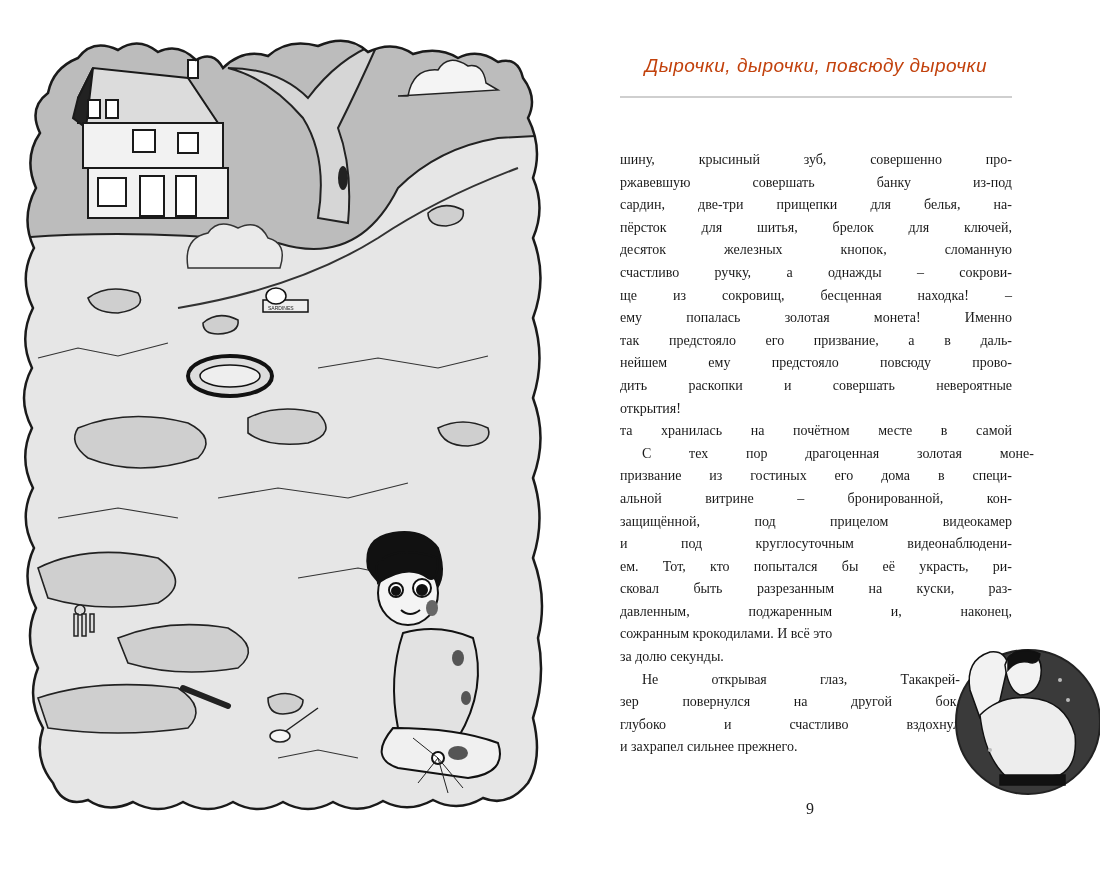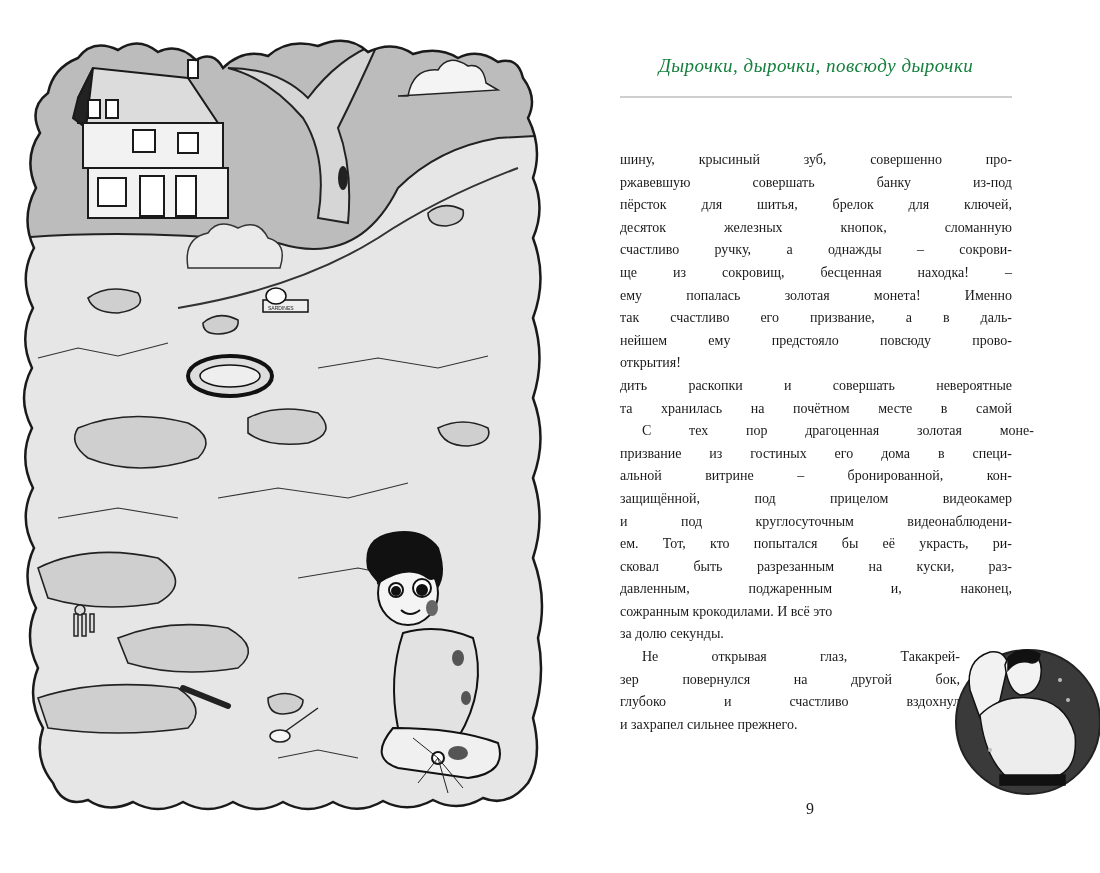--- a/index.html
+++ b/index.html
@@ -3,22 +3,22 @@
 <meta charset="utf-8">
 <style>
   html, body { margin:0; padding:0; }
   body {
     width:1100px; height:873px; background:#ffffff; position:relative; overflow:hidden;
     font-family:"Liberation Serif", "DejaVu Serif", serif; color:#1a1a1a;
   }
   .illus { position:absolute; left:18px; top:38px; width:570px; height:790px; }
   .running-head {
     position:absolute; left:620px; top:55px; width:392px; text-align:center;
-    font-family:Liberation Serif, serif; font-style:italic; font-size:19px; letter-spacing:0.5px;
-    color:#15803d;
+    font-family:Liberation Sans, sans-serif; font-style:italic; font-size:19px; letter-spacing:0.5px;
+    color:#c2410c;
   }
   .head-rule { position:absolute; left:620px; top:96px; width:392px; height:2px; background:#cfcfcf; }
   .body-text {
     position:absolute; left:620px; top:149px; width:340px;
     font-size:14px; line-height:22.6px;
   }
   .line { display:block; text-align:justify; text-align-last:justify; white-space:nowrap; height:22.6px; }
   .line.last { text-align-last:left; }
   .line.indent { padding-left:22px; }
   .wide { width:392px; }
@@ -139,29 +139,30 @@
 
   <path fill="none" stroke="#1a1a1a" stroke-width="2.5" d="M60,20 Q75,0 100,12 Q120,-2 140,14 Q160,4 178,22 Q195,12 205,30 Q225,10 250,18 Q270,0 300,8 Q330,-5 350,14 Q375,2 395,16 Q420,8 440,20 Q460,10 480,24 Q500,18 505,40 Q520,60 510,80 Q525,110 515,140 Q528,170 515,200 Q530,240 515,280 Q528,320 515,360 Q530,400 515,440 Q528,480 515,520 Q530,560 520,600 Q528,640 515,680 Q525,720 510,745 Q490,770 465,760 Q440,775 415,762 Q390,776 365,763 Q340,778 315,764 Q290,778 265,764 Q240,778 215,764 Q190,778 165,764 Q140,778 115,764 Q90,776 70,762 Q45,770 35,745 Q15,720 25,690 Q8,660 20,630 Q5,600 18,570 Q2,540 16,510 Q0,480 15,450 Q0,420 14,390 Q-2,360 14,330 Q0,300 15,270 Q0,240 16,210 Q2,180 18,150 Q5,120 22,95 Q10,70 30,55 Q35,30 60,20 Z"></path>
 </svg>
 
 <div class="running-head">Дырочки, дырочки, повсюду дырочки</div>
 <div class="head-rule"></div>
 
 <div class="body-text" id="body-text">
     <span class="line wide">шину, крысиный зуб, совершенно про-</span>
     <span class="line wide">ржавевшую совершать банку из-под</span>
+    <span class="line wide">сардин, две-три прищепки для белья, на-</span>
     <span class="line wide">пёрсток для шитья, брелок для ключей,</span>
     <span class="line wide">десяток железных кнопок, сломанную</span>
     <span class="line wide">счастливо ручку, а однажды – сокрови-</span>
     <span class="line wide">ще из сокровищ, бесценная находка! –</span>
     <span class="line wide">ему попалась золотая монета! Именно</span>
-    <span class="line wide">так счастливо его призвание, а в даль-</span>
+    <span class="line wide">так предстояло его призвание, а в даль-</span>
     <span class="line wide">нейшем ему предстояло повсюду прово-</span>
+    <span class="line wide">дить раскопки и совершать невероятные</span>
     <span class="line wide last">открытия!</span>
-    <span class="line wide">дить раскопки и совершать невероятные</span>
     <span class="line wide">та хранилась на почётном месте в самой</span>
     <span class="line wide indent">С тех пор драгоценная золотая моне-</span>
     <span class="line wide">призвание из гостиных его дома в специ-</span>
     <span class="line wide">альной витрине – бронированной, кон-</span>
     <span class="line wide">защищённой, под прицелом видеокамер</span>
     <span class="line wide">и под круглосуточным видеонаблюдени-</span>
     <span class="line wide">ем. Тот, кто попытался бы её украсть, ри-</span>
     <span class="line wide">сковал быть разрезанным на куски, раз-</span>
     <span class="line wide">давленным, поджаренным и, наконец,</span>
     <span class="line last">сожранным крокодилами. И всё это</span>

